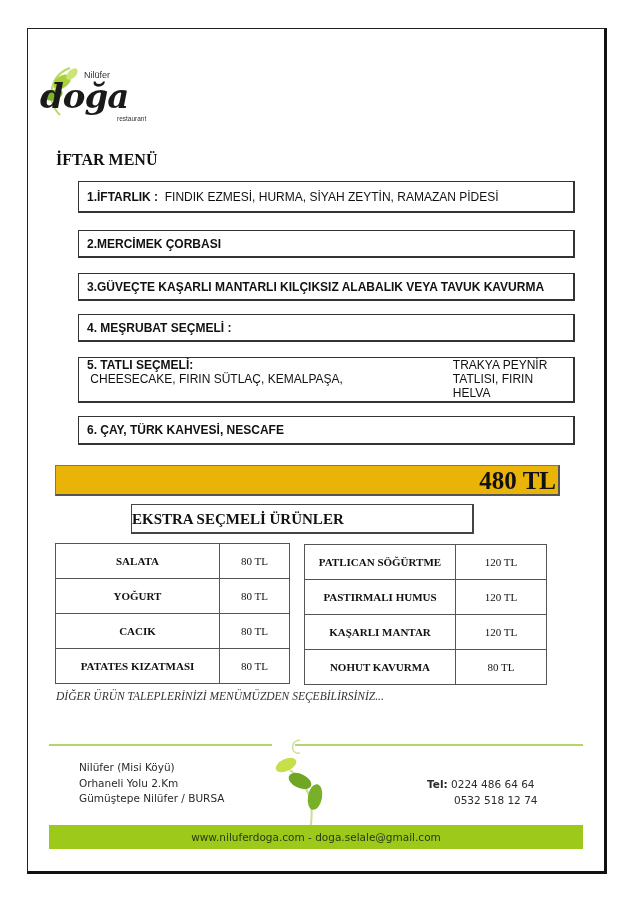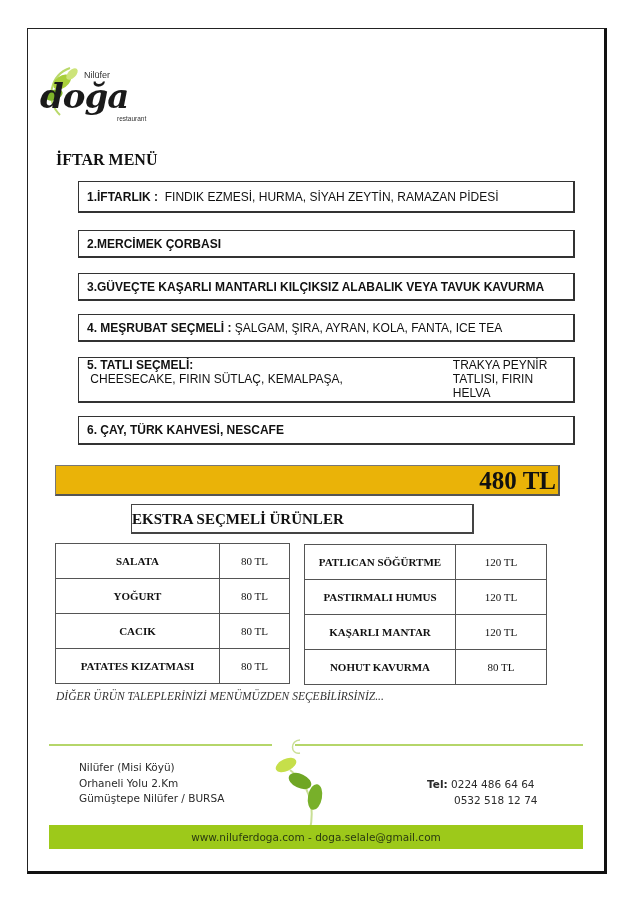--- a/index.html
+++ b/index.html
@@ -57,21 +57,20 @@
     <span class="txt">  FINDIK EZMESİ, HURMA, SİYAH ZEYTİN, RAMAZAN PİDESİ</span>
 </div>
 <div class="mbox" style="top:230px;height:28px">
   <b>2.MERCİMEK ÇORBASI</b>
 </div>
 <div class="mbox" style="top:273px;height:28px">
   <b>3.GÜVEÇTE KAŞARLI MANTARLI KILÇIKSIZ ALABALIK VEYA TAVUK KAVURMA</b>
 </div>
 <div class="mbox" style="top:314px;height:28px">
   <b>4. MEŞRUBAT SEÇMELİ :</b>
-    <span class="txt"> ŞALGAM, ŞIRA, AYRAN, KOLA, FANTA, ICE TEA</span>
 </div>
 <div class="mbox b5" style="top:357px;height:46px">
   <div><b>5. TATLI SEÇMELİ:</b><span class="txt"> CHEESECAKE, FIRIN SÜTLAÇ, KEMALPAŞA,</span></div>
   <div class="l2">TRAKYA PEYNİR TATLISI, FIRIN HELVA</div>
 </div>
 <div class="mbox" style="top:416px;height:29px">
   <b>6. ÇAY, TÜRK KAHVESİ, NESCAFE</b>
 </div>
 
 <div class="price">480 TL</div>

